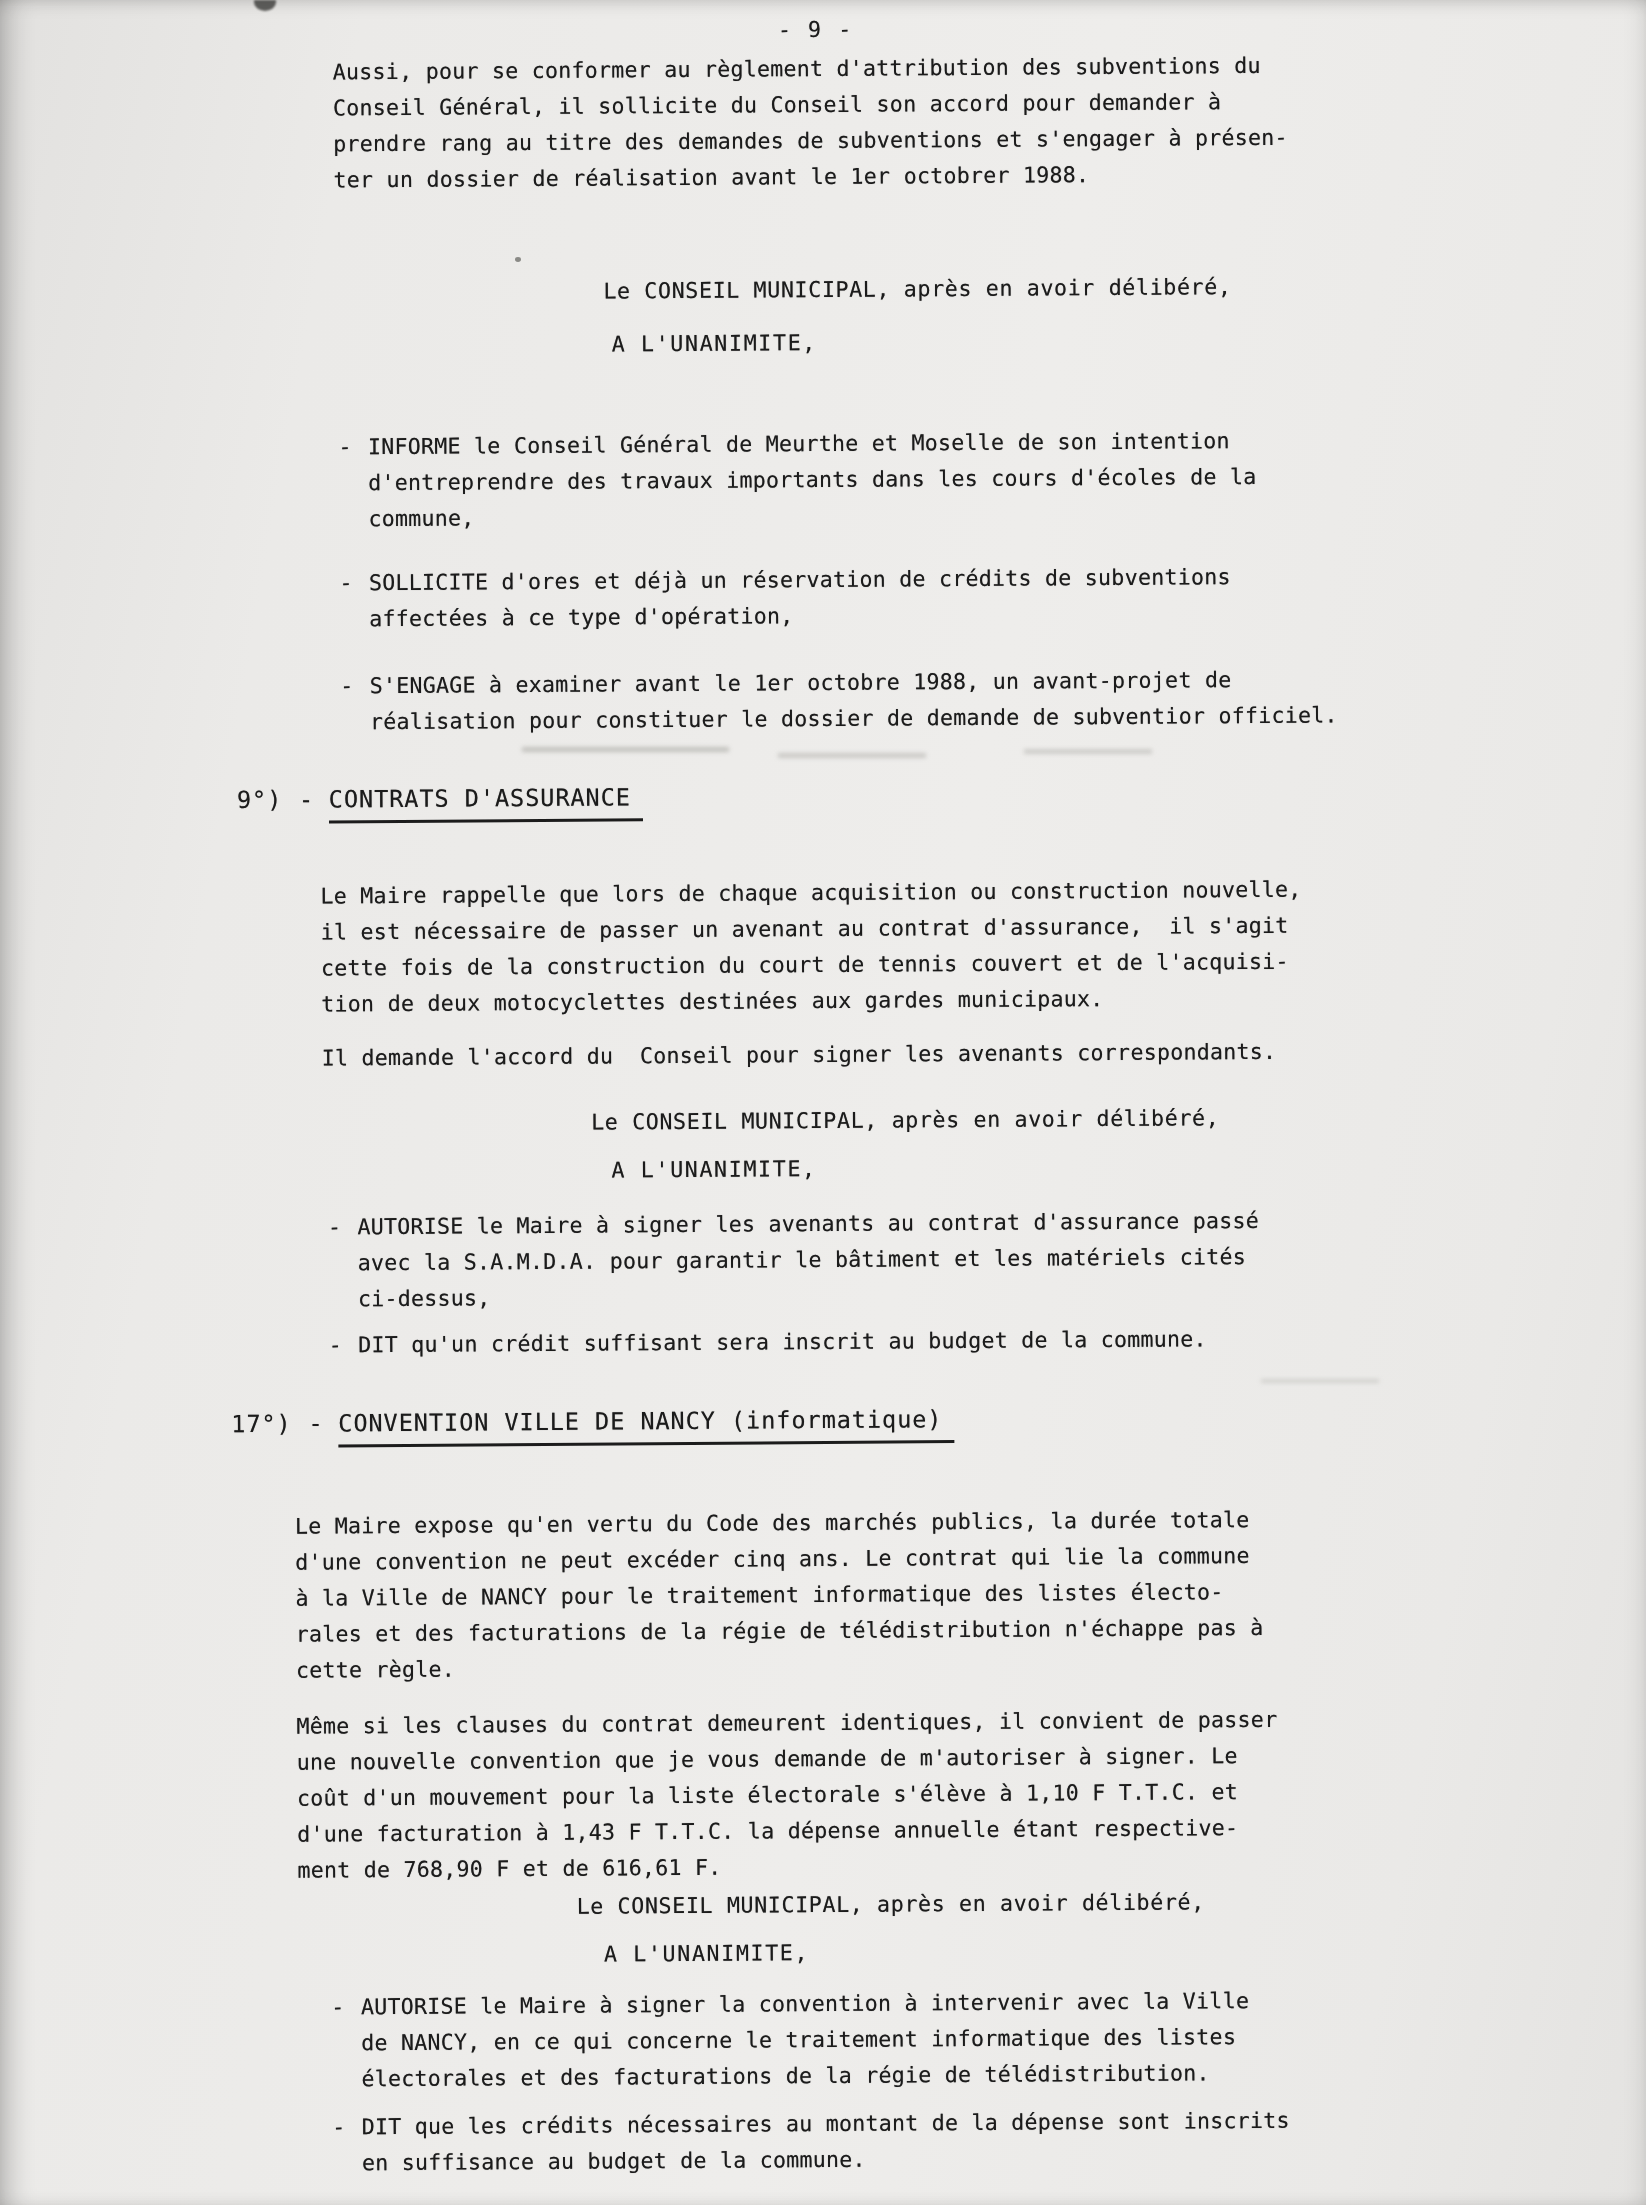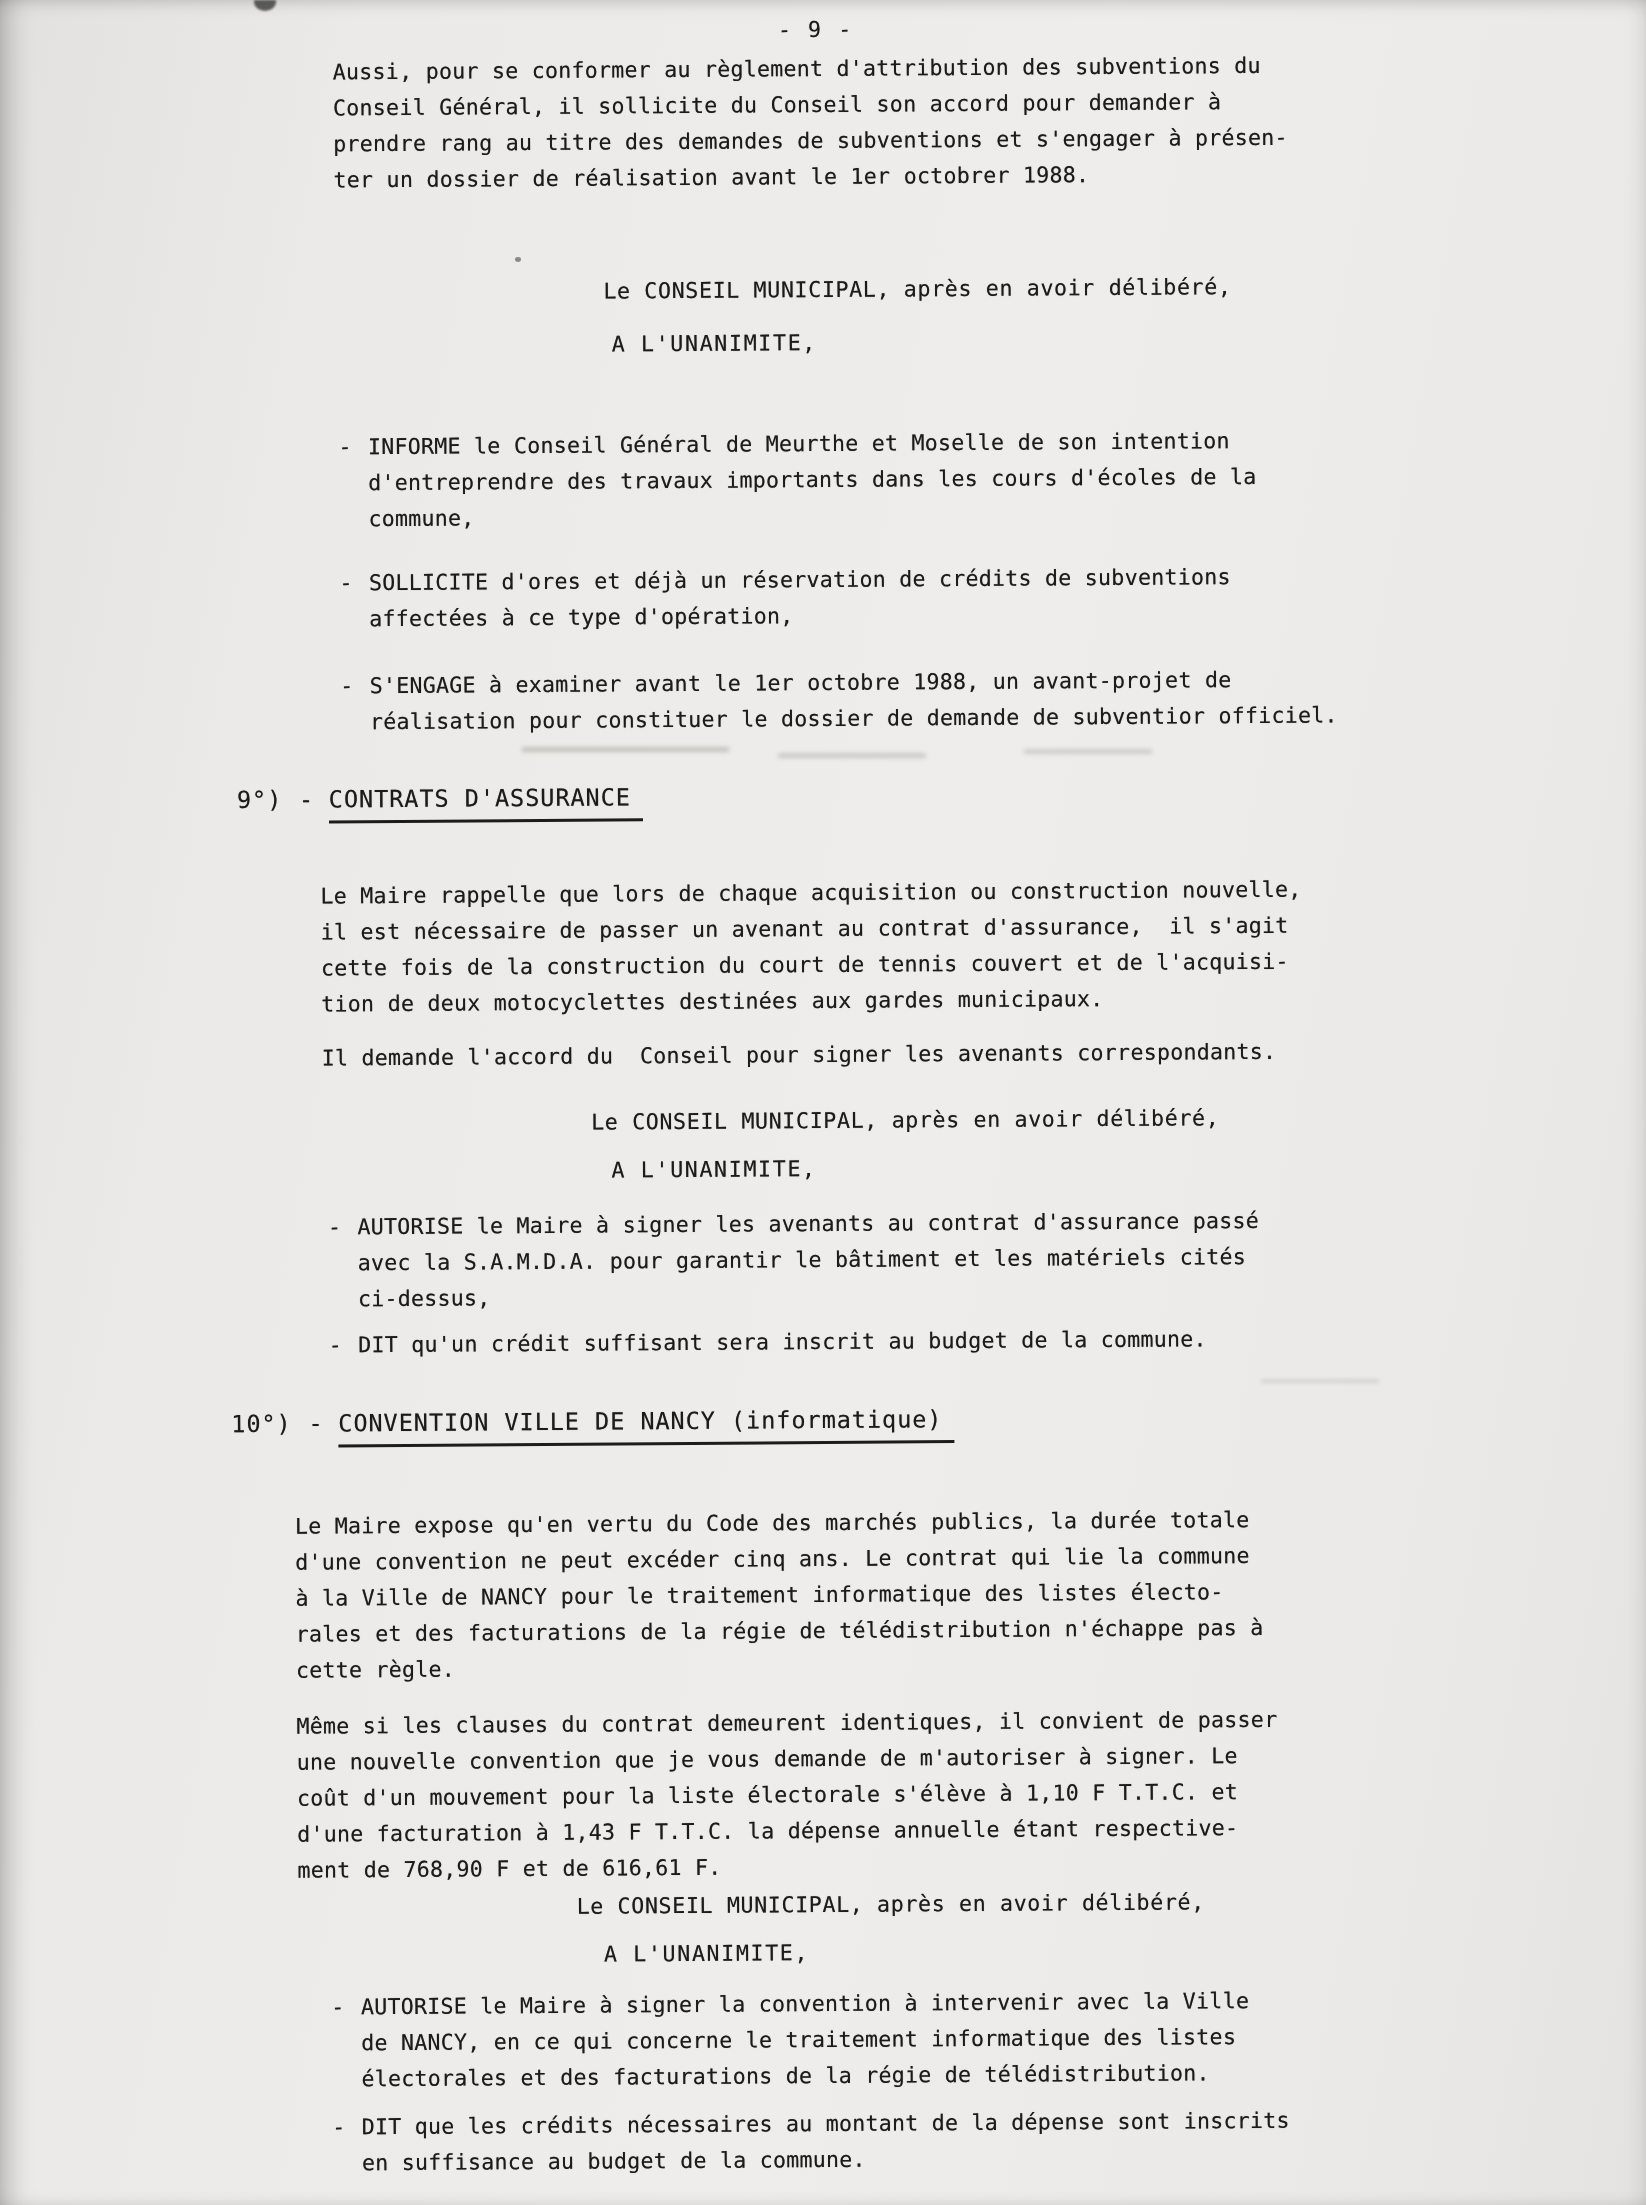--- a/index.html
+++ b/index.html
@@ -100,21 +100,21 @@
       <span class="item-text">AUTORISE le Maire à signer les avenants au contrat d'assurance passé
 avec la S.A.M.D.A. pour garantir le bâtiment et les matériels cités
 ci-dessus,</span>
     </div>
     <div class="t item" style="top:1324px;left:327px;">
       <span class="marker">-</span>
       <span class="item-text">DIT qu'un crédit suffisant sera inscrit au budget de la commune.</span>
     </div>
 
     <div class="t heading" style="top:1406px;left:229px;">
-      <span>10°)</span>
+      <span>17°)</span>
       <span class="sep">-</span>
       <span class="title">CONVENTION VILLE DE NANCY (informatique)</span>
     </div>
 
     <div class="t" style="top:1505px;left:292px;">Le Maire expose qu'en vertu du Code des marchés publics, la durée totale
 d'une convention ne peut excéder cinq ans. Le contrat qui lie la commune
 à la Ville de NANCY pour le traitement informatique des listes électo-
 rales et des facturations de la régie de télédistribution n'échappe pas à
 cette règle.</div>
     <div class="t" style="top:1705px;left:292px;">Même si les clauses du contrat demeurent identiques, il convient de passer

